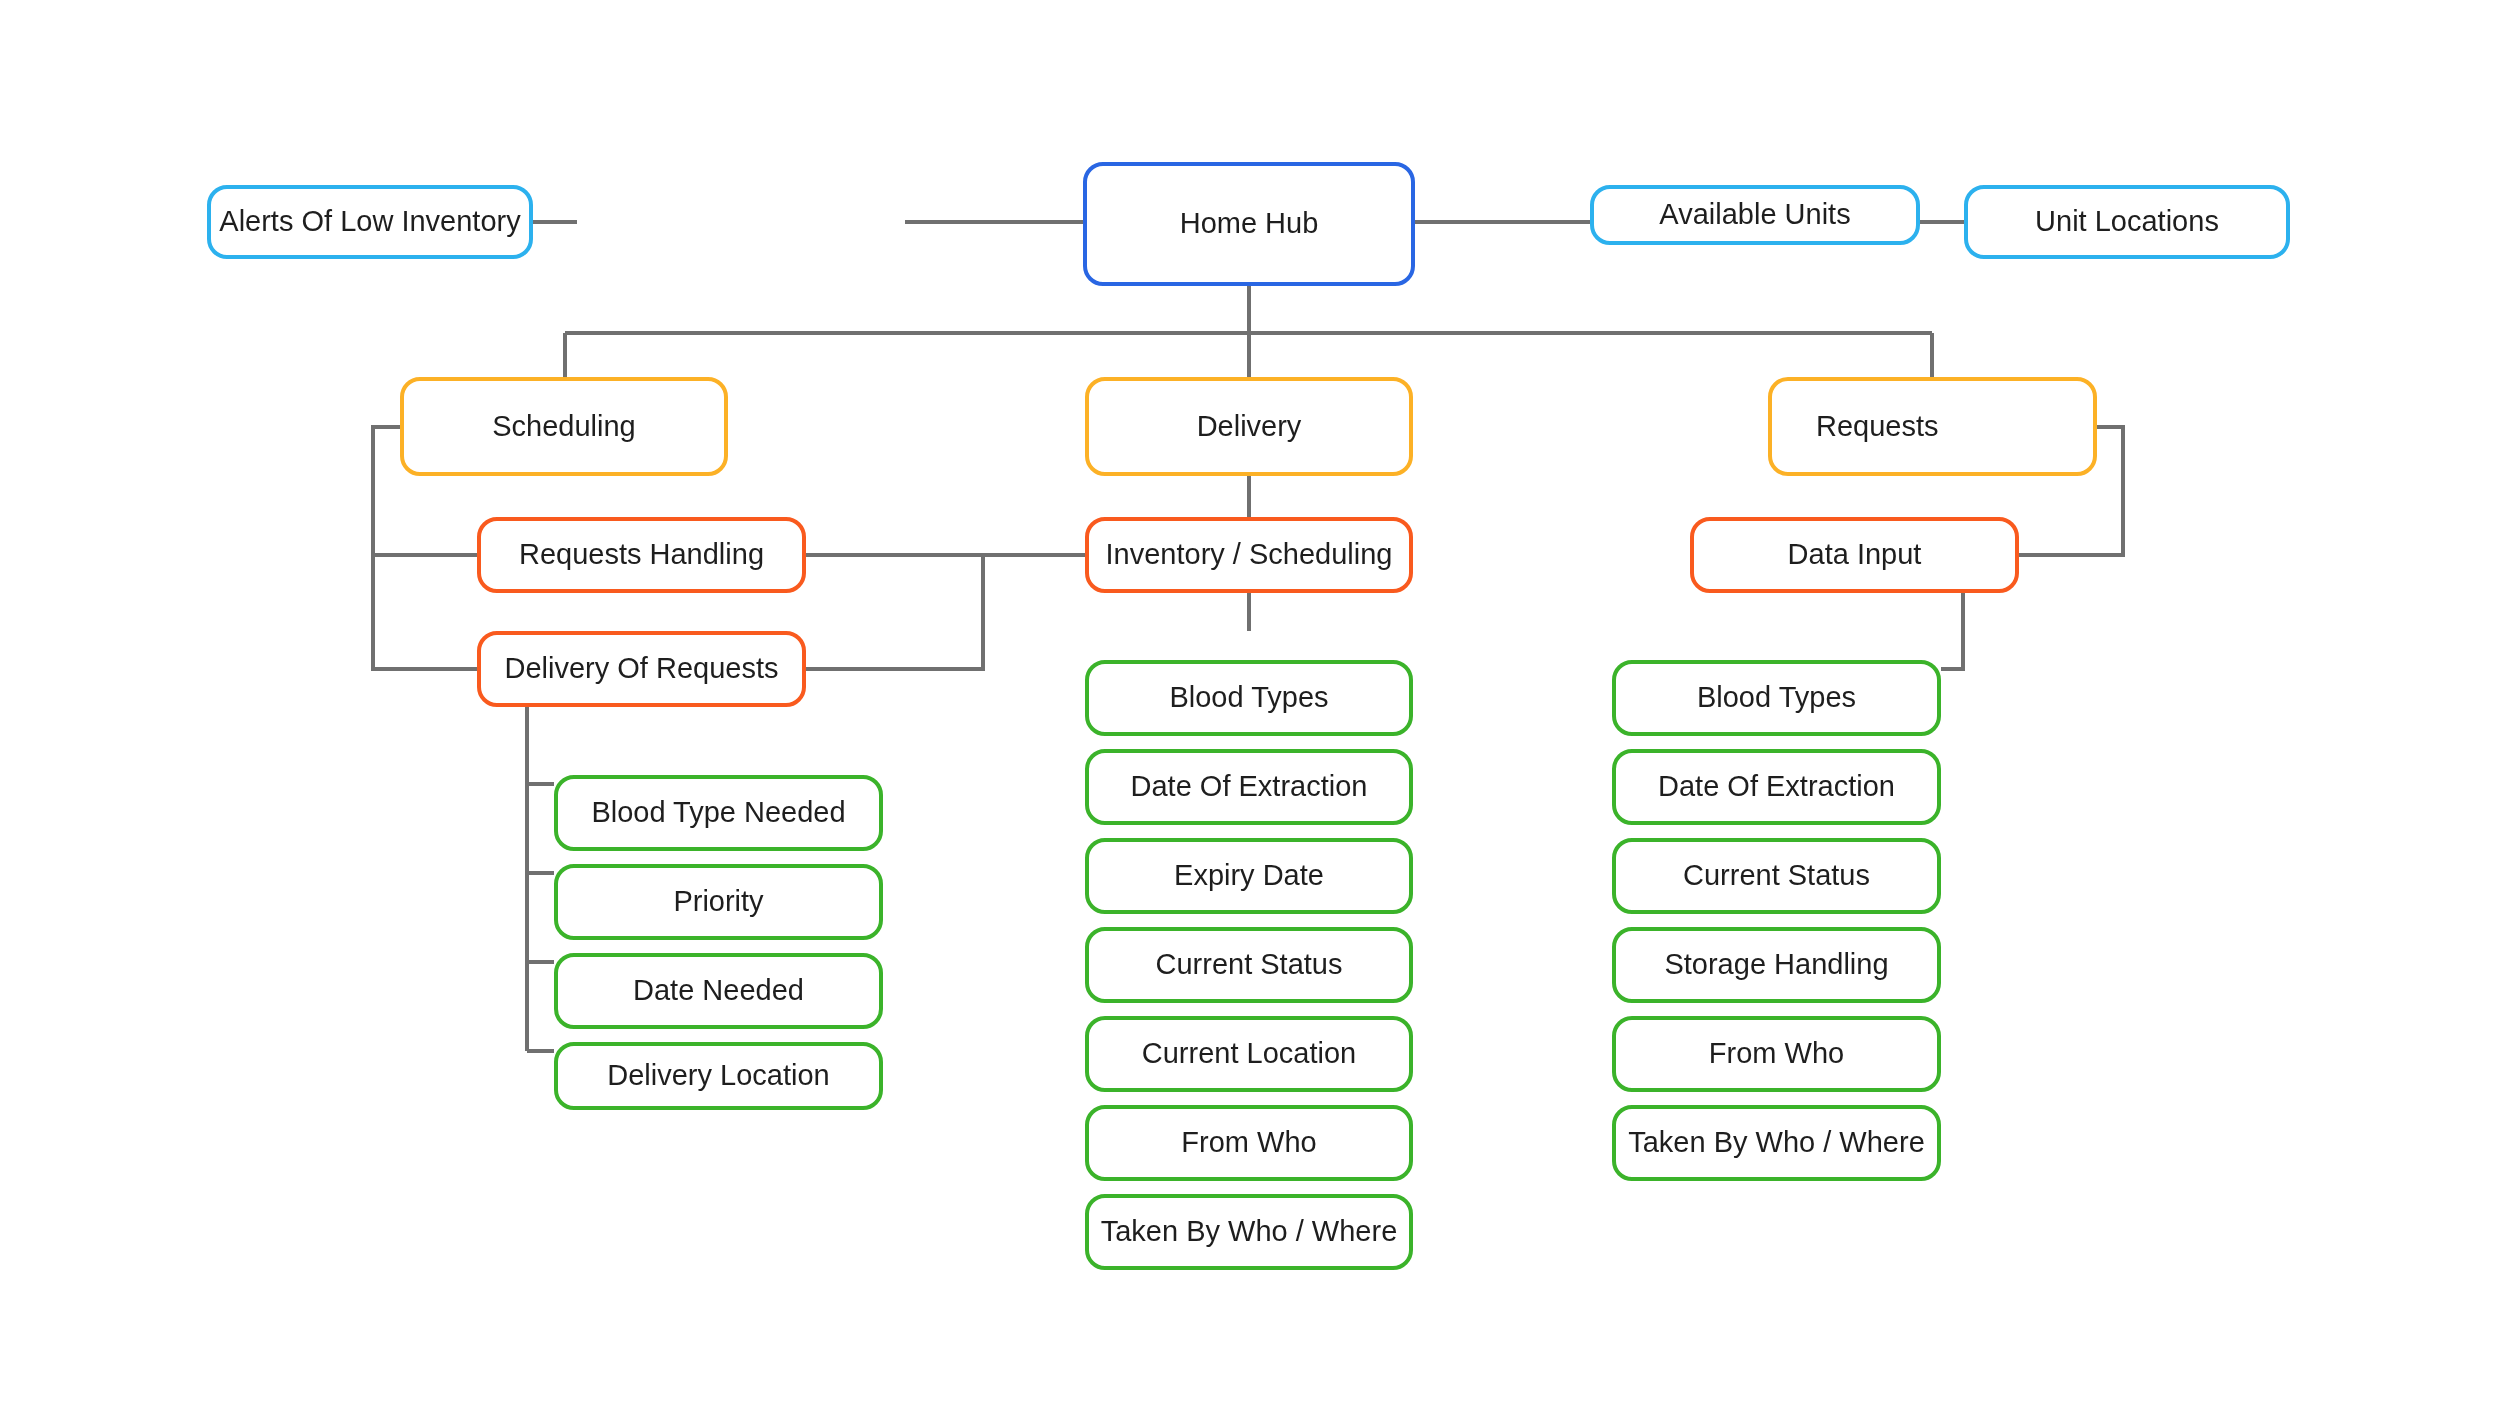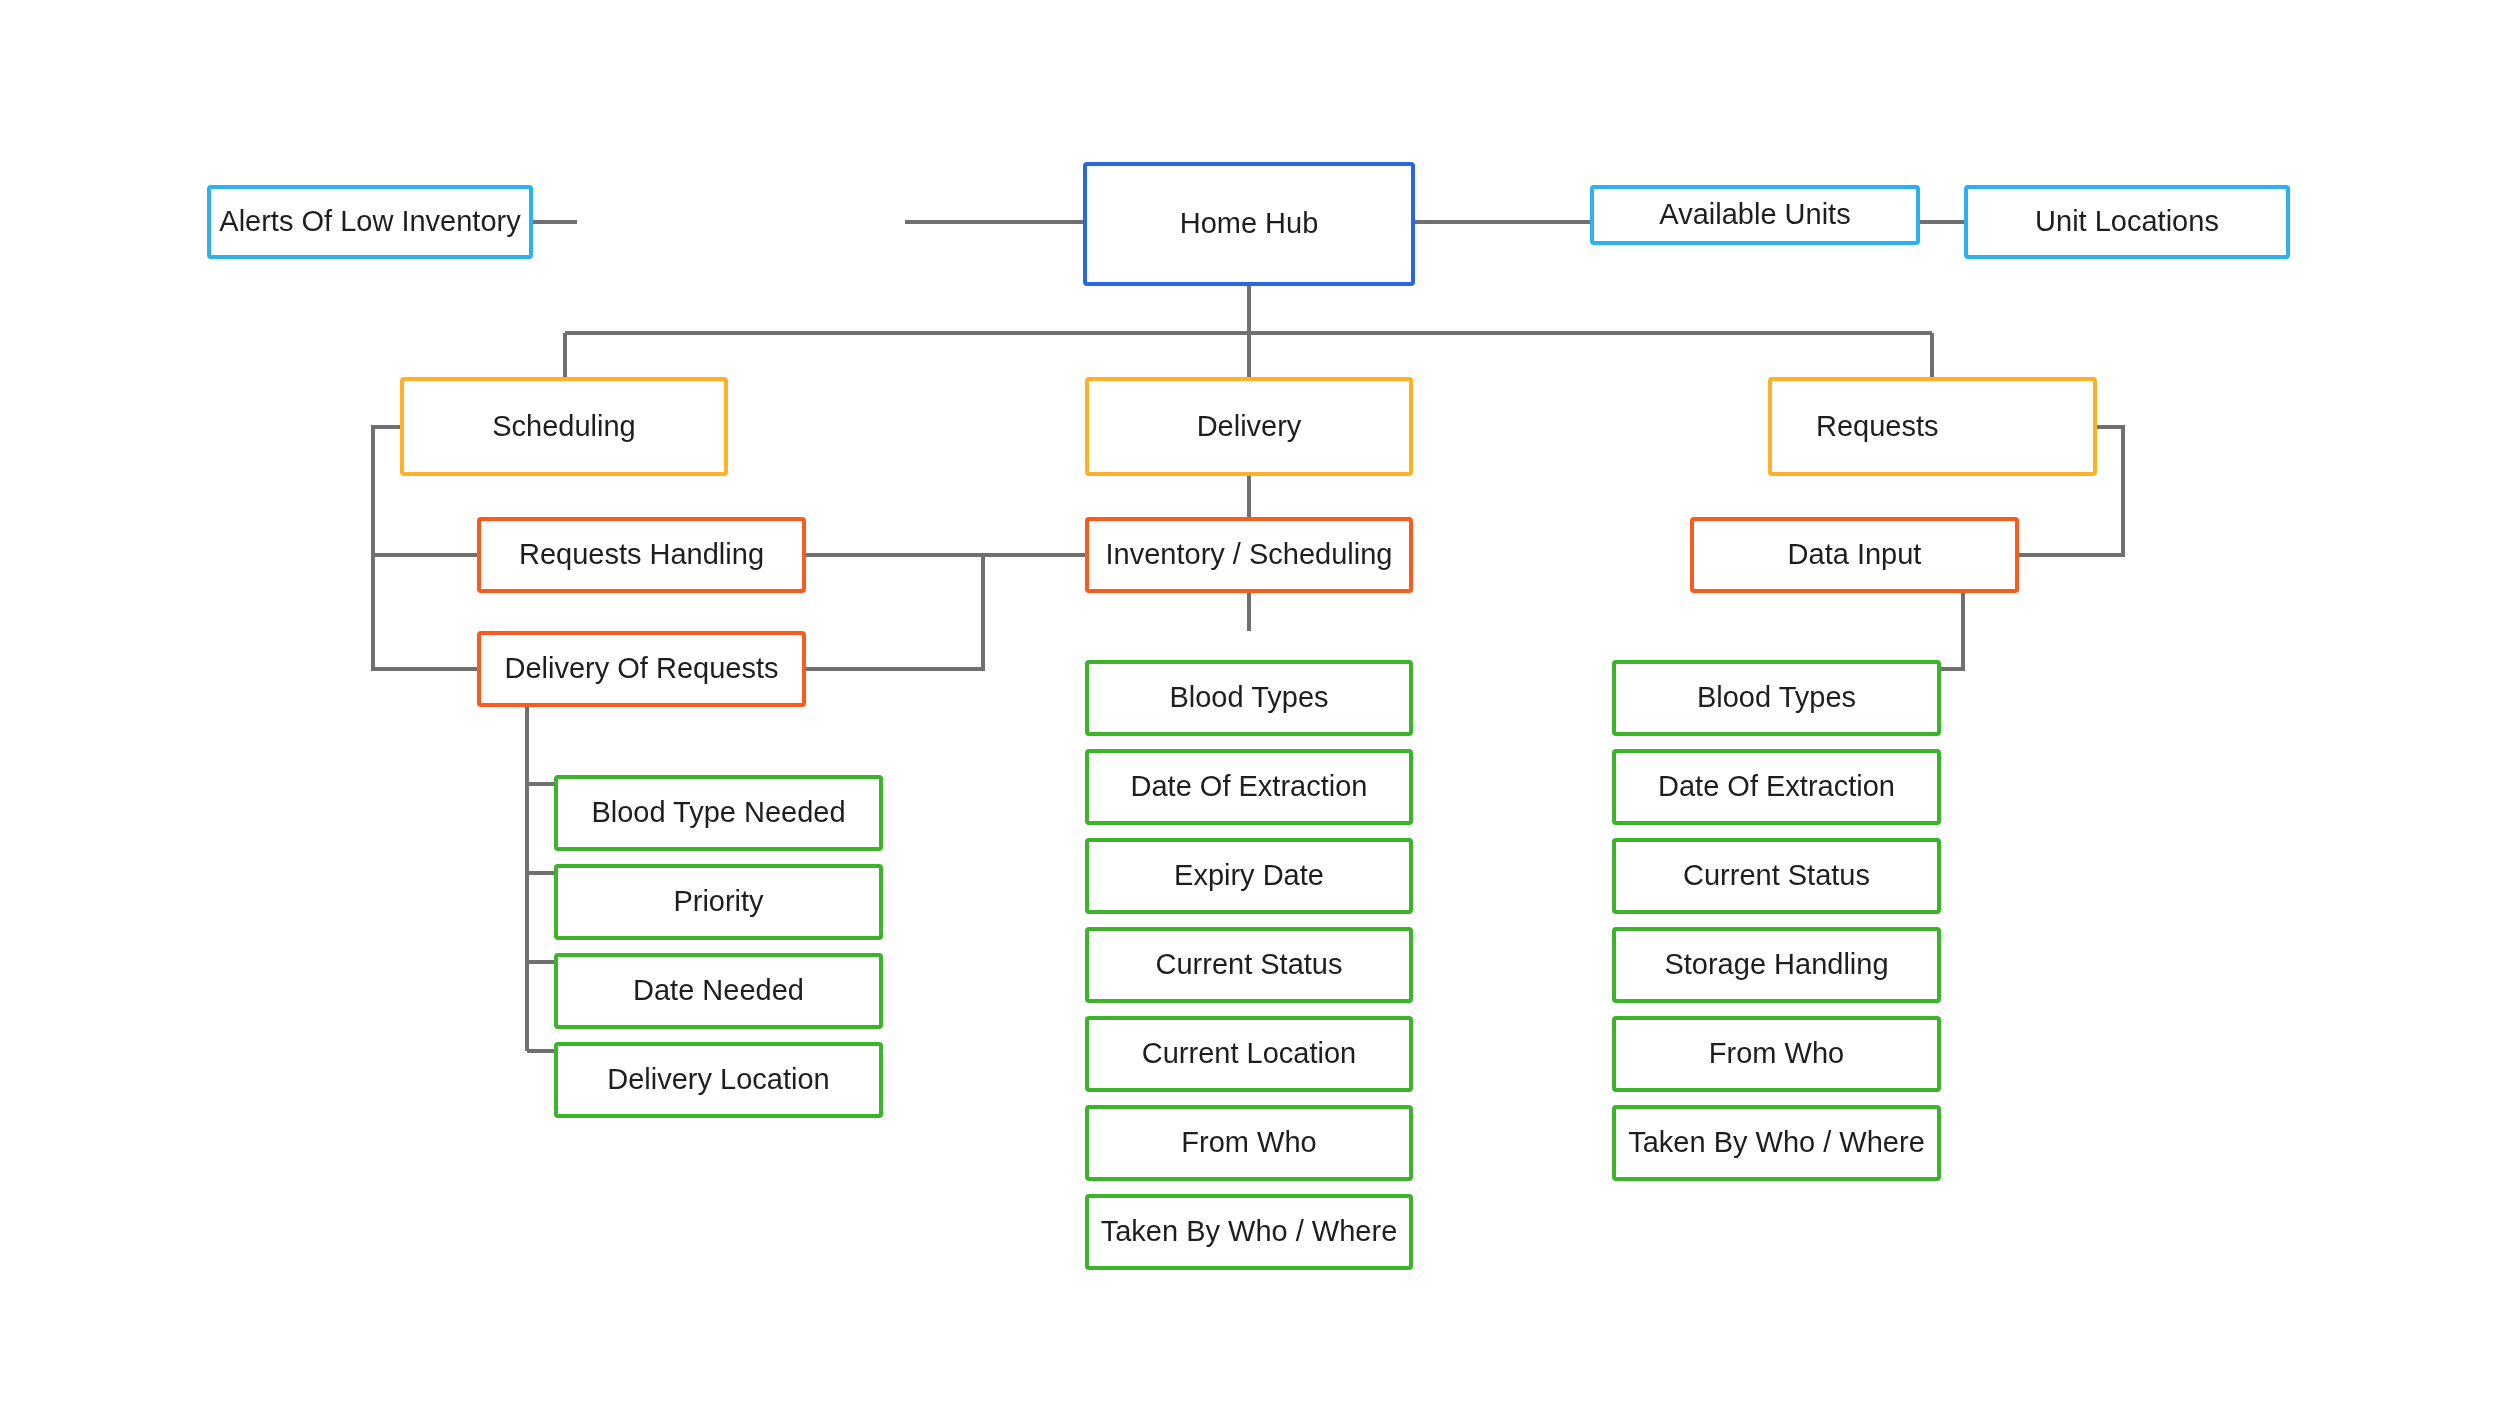--- a/index.html
+++ b/index.html
@@ -12,21 +12,21 @@
   }
   .edges{position:absolute;left:0;top:0;width:100%;height:100%;}
   .edges path{stroke:var(--line-gray,#707070);stroke-width:4;fill:none;}
   .node{
     position:absolute;
     box-sizing:border-box;
     display:flex;align-items:center;justify-content:center;
     text-align:right;
     background:#ffffff;
     border:4px solid #ec4899;
-    border-radius:4px;
+    border-radius:20px;
     font-size:29px;
     color:var(--text,#1e1e1e);
     line-height:1.15;
   }
   .b-blue {border-color:var(--hub-blue,#2966e3);}
   .b-cyan {border-color:var(--cyan,#2cb1ee);}
   .b-amber{border-color:var(--amber,#fcb126);}
   .b-orange{border-color:var(--orange,#f95a1e);}
   .b-green{border-color:var(--green,#3bb32a);margin-top:29px;}
 </style>
@@ -81,21 +81,21 @@
 
   <div class="node b-green" style="left:554px;top:746px;width:329px;height:76px">
     <span>Blood Type Needed</span>
   </div>
   <div class="node b-green" style="left:554px;top:835px;width:329px;height:76px">
     <span>Priority</span>
   </div>
   <div class="node b-green" style="left:554px;top:924px;width:329px;height:76px">
     <span>Date Needed</span>
   </div>
-  <div class="node b-green" style="left:554px;top:1013px;width:329px;height:76px">
+  <div class="node b-green" style="left:554px;top:1013px;width:329px;height:68px">
     <span>Delivery Location</span>
   </div>
 
   <div class="node b-green" style="left:1085px;top:631px;width:328px;height:76px">
     <span>Blood Types</span>
   </div>
   <div class="node b-green" style="left:1085px;top:720px;width:328px;height:76px">
     <span>Date Of Extraction</span>
   </div>
   <div class="node b-green" style="left:1085px;top:809px;width:328px;height:76px">

